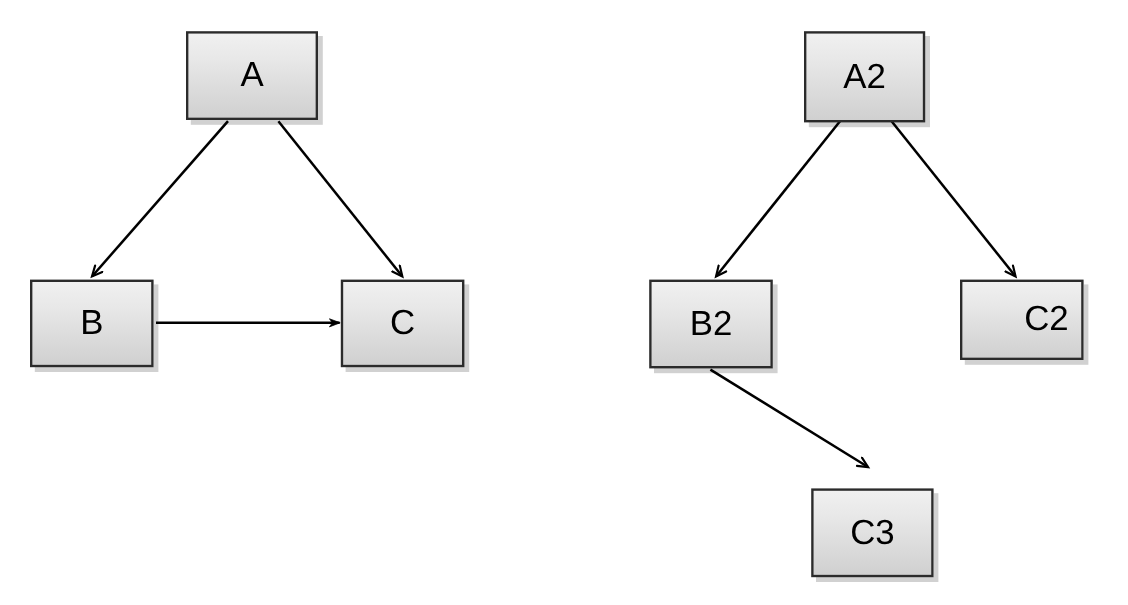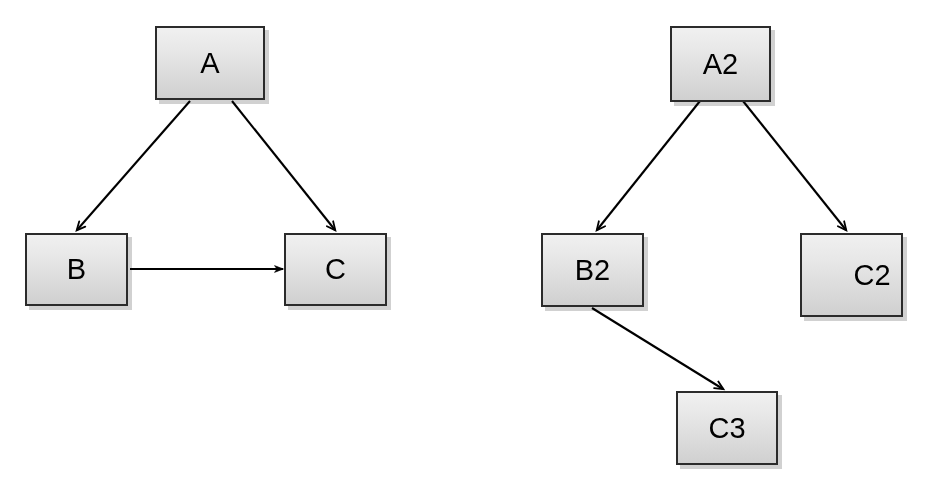--- a/index.html
+++ b/index.html
@@ -82,21 +82,21 @@
   </div>
 
   <div class="node" style="left:670px; top:26px; width:101px; height:76px;">
     <span class="node-label">A2</span>
   </div>
 
   <div class="node" style="left:541px; top:233px; width:103px; height:74px;text-align:center;">
     <span class="node-label">B2</span>
   </div>
 
-  <div class="node" style="left:800px; top:233px; width:103px; height:84px;padding-left:41px;">
+  <div class="node" style="left:800px; top:233px; width:103px; height:67px;padding-left:41px;">
     <span class="node-label">C2</span>
   </div>
 
-  <div class="node" style="left:676px; top:391px; width:102px; height:74px;">
+  <div class="node" style="left:676px; top:407px; width:102px; height:74px;">
     <span class="node-label">C3</span>
   </div>
 
 </div>
 
 </body></html>

